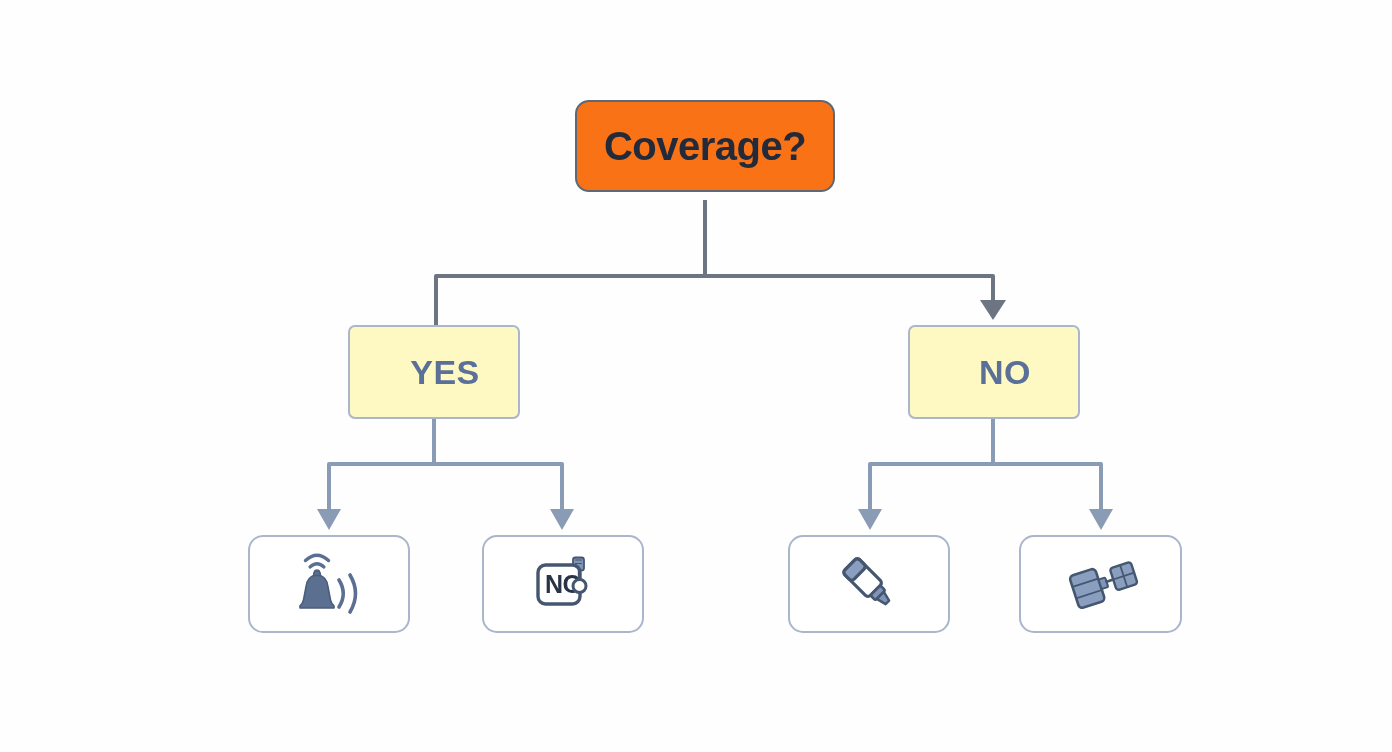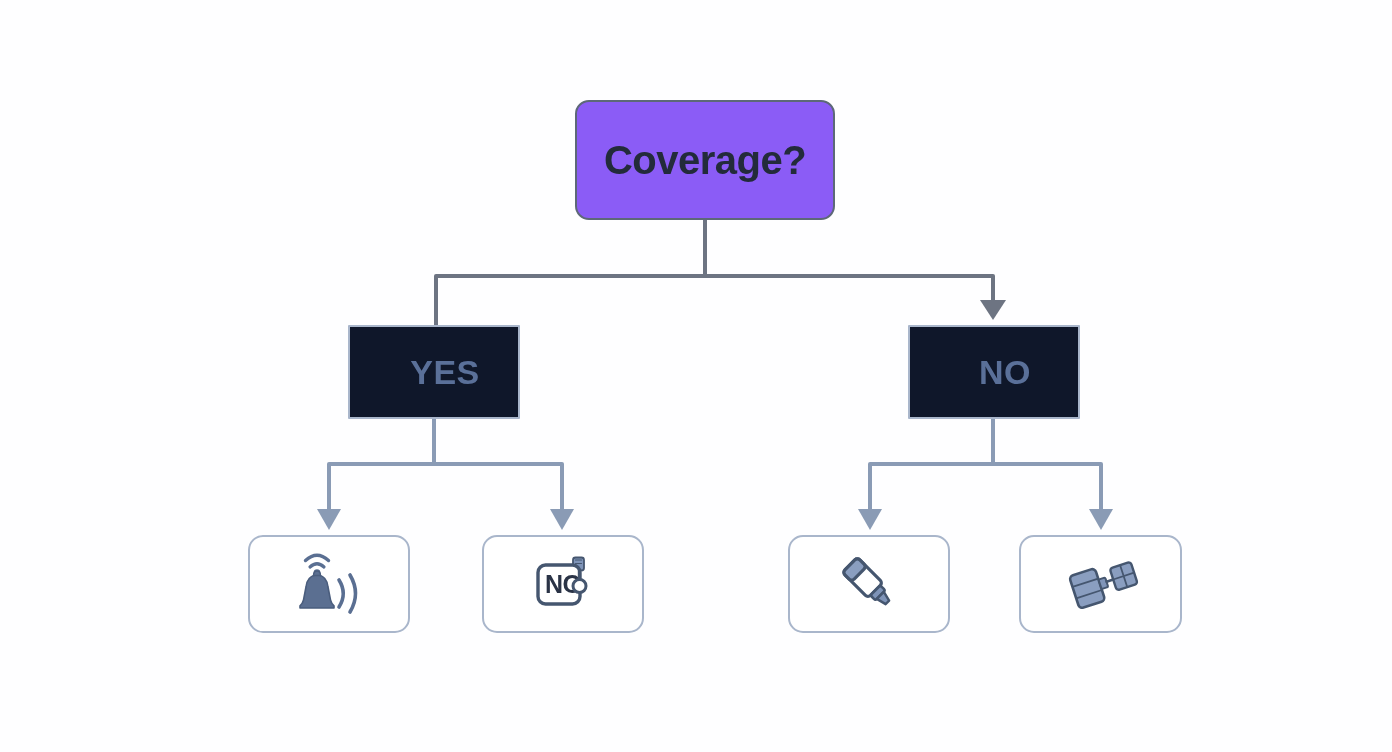--- a/index.html
+++ b/index.html
@@ -33,37 +33,37 @@
     position: absolute;
     box-sizing: border-box;
     display: flex;
     align-items: center;
     justify-content: center;
   }
   .node-root {
     left: 575px;
     top: 100px;
     width: 260px;
-    height: 120px;
-    background: #8b5cf6;
+    height: 92px;
+    background: #f97316;
     border: 2.5px solid #5d6878;
     border-radius: 14px;
   }
   .node-root .node-label {
     font-size: 40px;
     font-weight: bold;
     color: #232b3b;
     letter-spacing: -0.5px;
   }
   .node-branch {
     width: 172px;
     height: 94px;
-    background: #0f172a;
+    background: #fef9c3;
     border: 2px solid #a9b6cb;
-    border-radius: 1px;
+    border-radius: 7px;
   }
   .node-branch .node-label {
     font-size: 34px;
     font-weight: bold;
     color: #5a7099;
     letter-spacing: 0.5px;
     position: relative;
     left: 11px;
   }
   .node-yes { left: 348px; top: 325px; }

